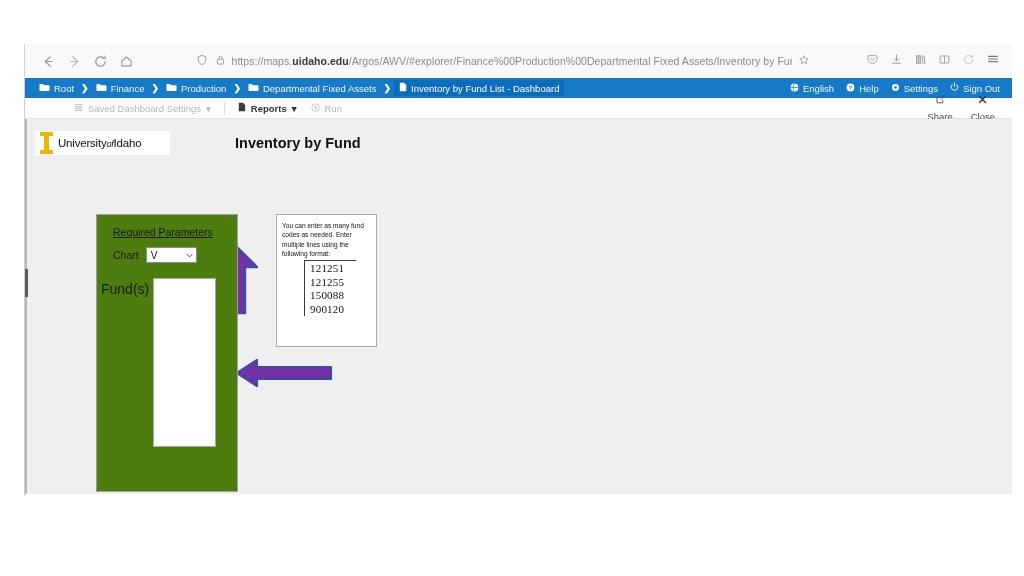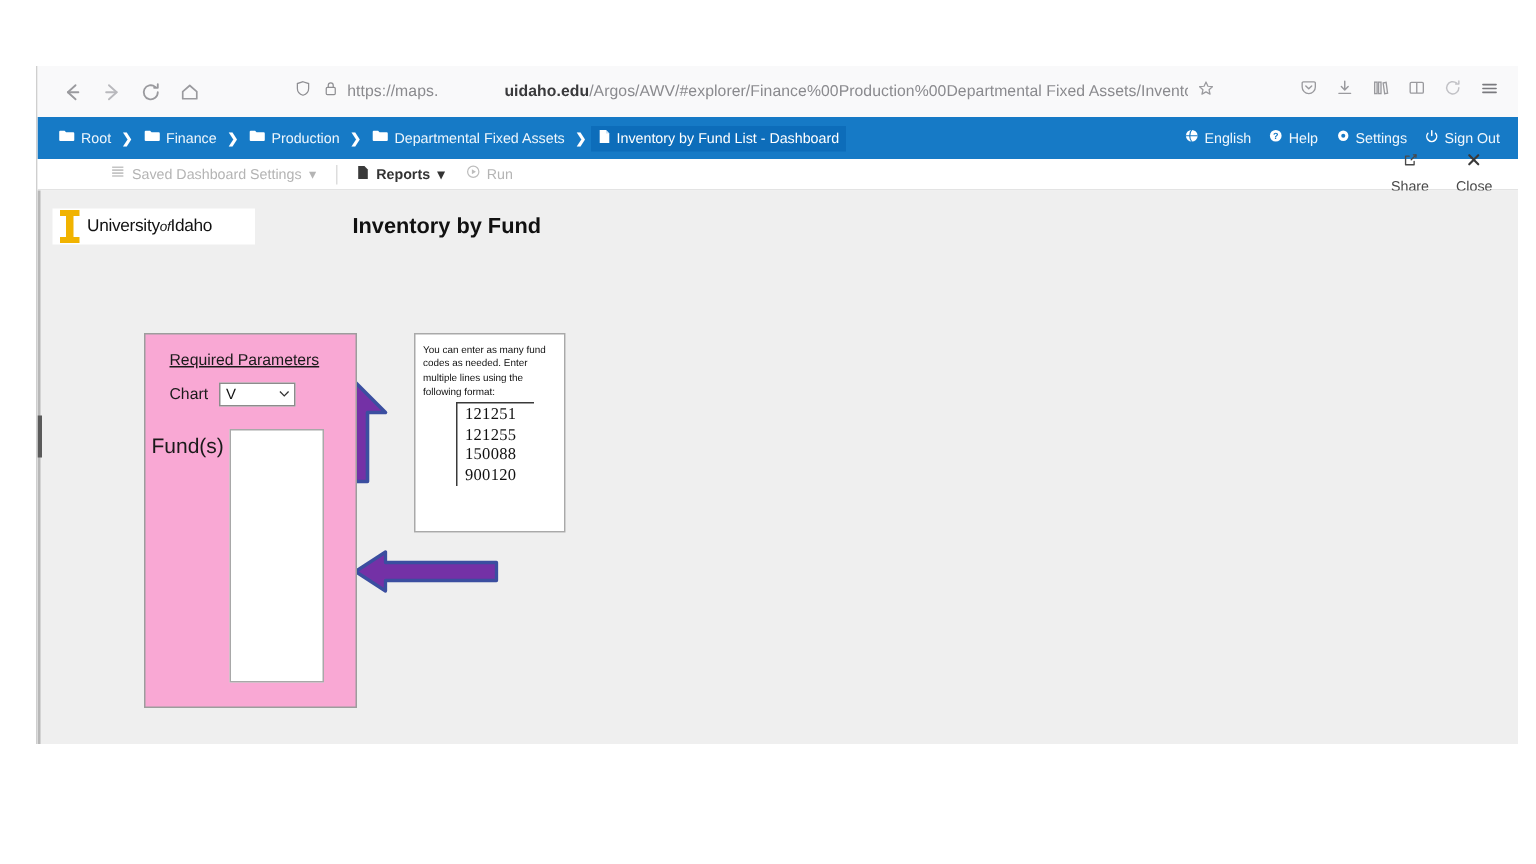--- a/index.html
+++ b/index.html
@@ -69,34 +69,34 @@
     color: #8e8e92;
   }
   .url-text {
     font-size: 10.5px;
     color: #8a8a8e;
     white-space: nowrap;
     overflow: hidden;
     max-width: 560px;
     letter-spacing: 0.05px;
   }
-  .url-text b { color: #3a3a3c; font-weight: 600; margin-left: 44px; }
+  .url-text b { color: #3a3a3c; font-weight: 600; }
   .star-icon { color: #9a9a9e; }
   .nav-right {
     display: flex;
     align-items: center;
     gap: 11px;
     color: #9a9a9e;
     flex: 0 0 auto;
     padding-right: 2px;
   }
 
   
   .breadcrumb-bar {
-    height: 28px;
+    height: 20px;
     background: #167ac6;
     display: flex;
     align-items: center;
     padding: 0 8px 0 10px;
     box-sizing: border-box;
     color: #ffffff;
     font-size: 9.5px;
     justify-content: flex-end;
   }
   .crumb {
@@ -239,22 +239,22 @@
     width: 98px;
     height: 30px;
   }
 
   
   .params {
     position: absolute;
     left: 69px;
     top: 95px;
     width: 142px;
-    height: 250px;
-    background: #f9a8d4;
+    height: 278px;
+    background: #4d7c0f;
     border: 1px solid #9d9d9d;
     box-sizing: border-box;
   }
   .params-title {
     position: absolute;
     left: 16px;
     top: 11px;
     font-size: 10.5px;
     color: #1a1a1a;
     text-decoration: underline;

